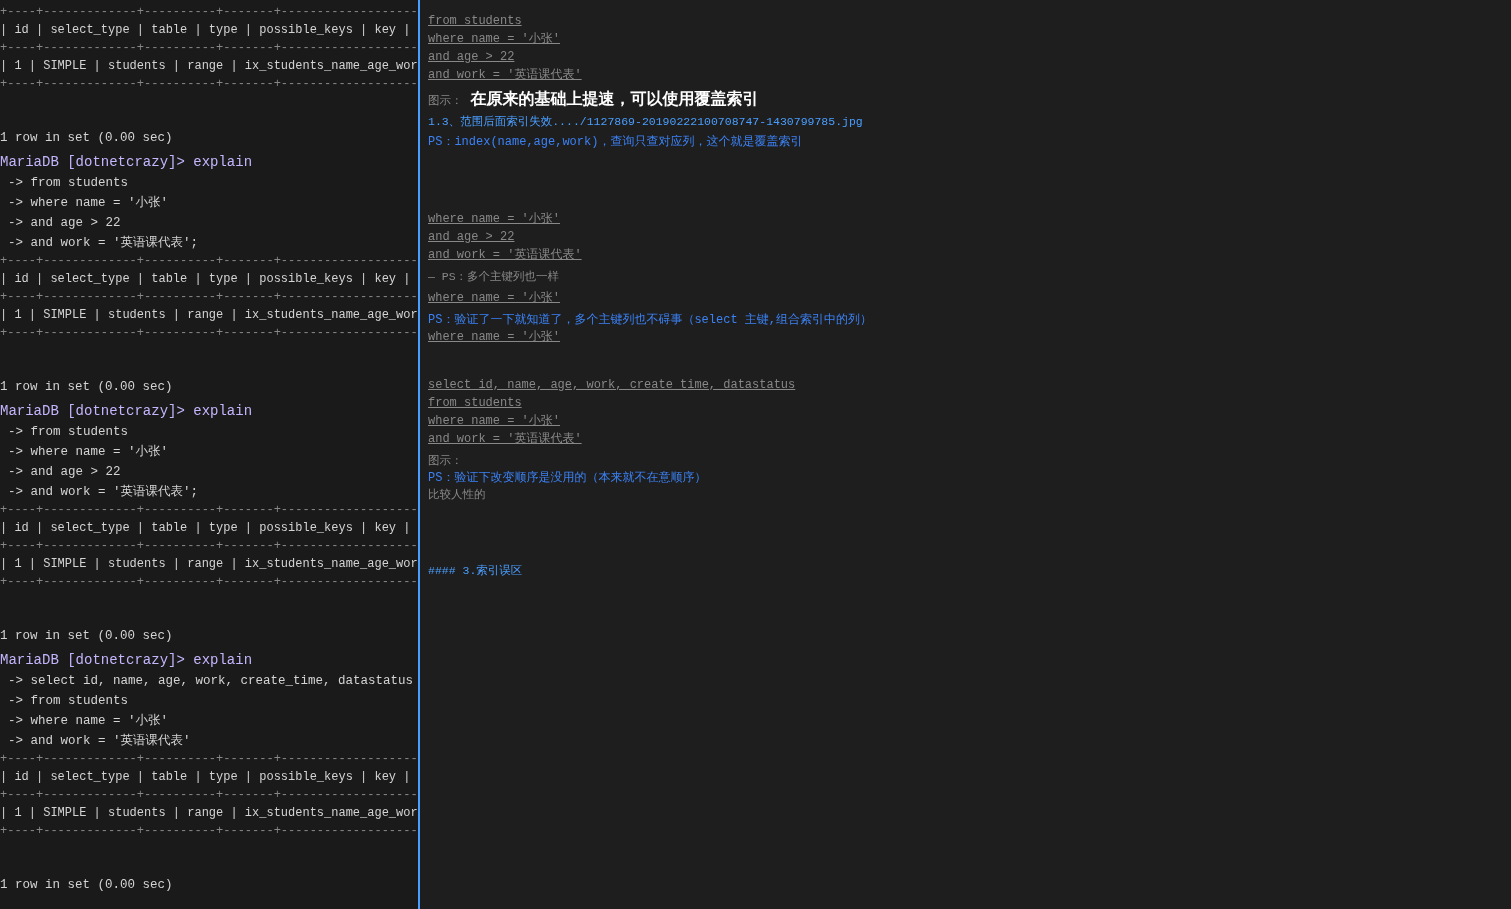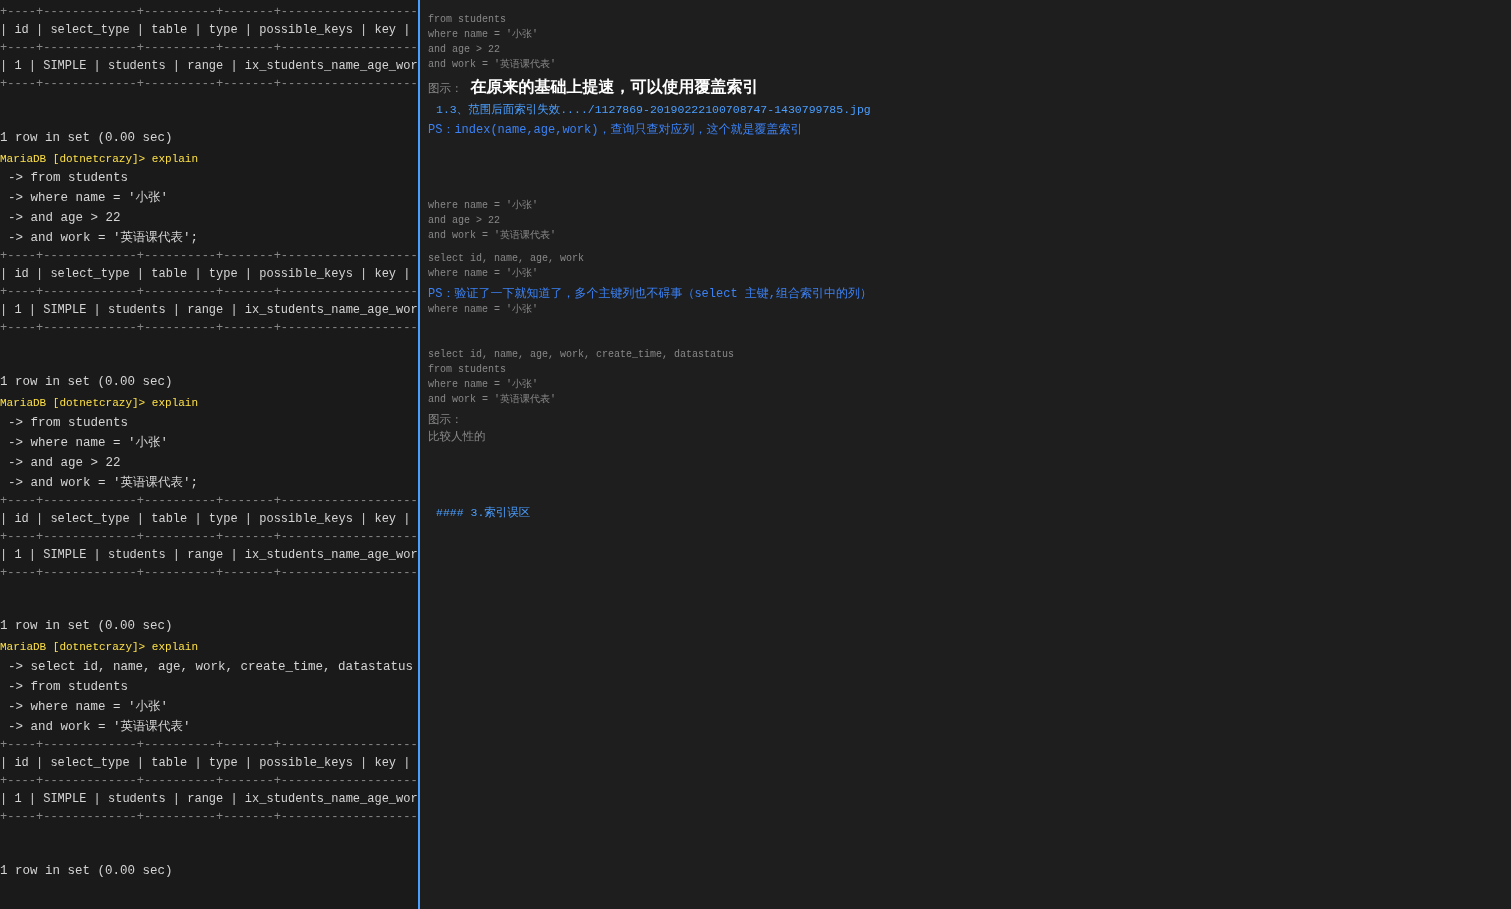--- a/index.html
+++ b/index.html
@@ -51,23 +51,23 @@
       font-size: 12px;
     }
     .row-in-set {
       color: #d4d4d4;
       padding: 3px 0;
       line-height: 1.6;
       font-size: 12.5px;
       margin-top: 32px;
     }
     .mariadb-prompt {
-      color: #fde047;
-      line-height: 1.6;
-      font-size: 11px;
+      color: #c4b5fd;
+      line-height: 1.6;
+      font-size: 14px;
     }
     .prompt-continuation {
       color: #d4d4d4;
       padding-left: 8px;
       line-height: 1.6;
       font-size: 12.5px;
     }
     .highlight-box {
       display: inline;
       border: 1.5px solid #e05252;
@@ -81,31 +81,31 @@
       line-height: 1.5;
     }
     .right-comment {
       color: #ffffff;
       font-size: 16px;
       line-height: 1.6;
       font-weight: bold;
     }
     .right-code {
       color: #888;
-      font-size: 10px;
+      font-size: 12px;
       line-height: 1.5;
+      text-decoration: underline;
     }
     .right-note {
       color: #3b82f6;
       font-size: 12px;
     }
     .right-blue {
       color: #4a9eff;
       font-size: 11.5px;
-      margin-left: 8px;
     }
   </style>
 </head>
 <body>
 
 <div class="container">
 
   <div class="left-panel">
 
     <div>
@@ -186,37 +186,38 @@
     <div style="height: 4px;"></div>
     <div class="right-note">PS：index(name,age,work)，查询只查对应列，这个就是覆盖索引</div>
 
     <div style="height: 60px;"></div>
 
     <div class="right-code">where name = '小张'</div>
     <div class="right-code">  and age &gt; 22</div>
     <div class="right-code">  and work = '英语课代表'</div>
 
     <div style="height: 4px;"></div>
-    <div style="height: 4px;"></div>
-
-    <div class="right-code">    select id, name, age, work</div>
+    <div class="right-content">— PS：多个主键列也一样</div>
+    <div style="height: 4px;"></div>
+
     <div class="right-code">    where name = '小张'</div>
     <div style="height: 4px;"></div>
     <div class="right-note">PS：验证了一下就知道了，多个主键列也不碍事（select 主键,组合索引中的列）</div>
     <div class="right-code">    where name = '小张'</div>
 
     <div style="height: 30px;"></div>
 
     <div class="right-code">select id, name, age, work, create_time, datastatus</div>
     <div class="right-code">from students</div>
     <div class="right-code">where name = '小张'</div>
     <div class="right-code">  and work = '英语课代表'</div>
 
     <div style="height: 4px;"></div>
     <div class="right-content">图示：</div>
+    <div class="right-note">PS：验证下改变顺序是没用的（本来就不在意顺序）</div>
     <div class="right-content">比较人性的</div>
 
     <div style="height: 60px;"></div>
 
     <div class="right-blue">#### 3.索引误区</div>
 
   </div>
 </div>
 
 </body></html>

